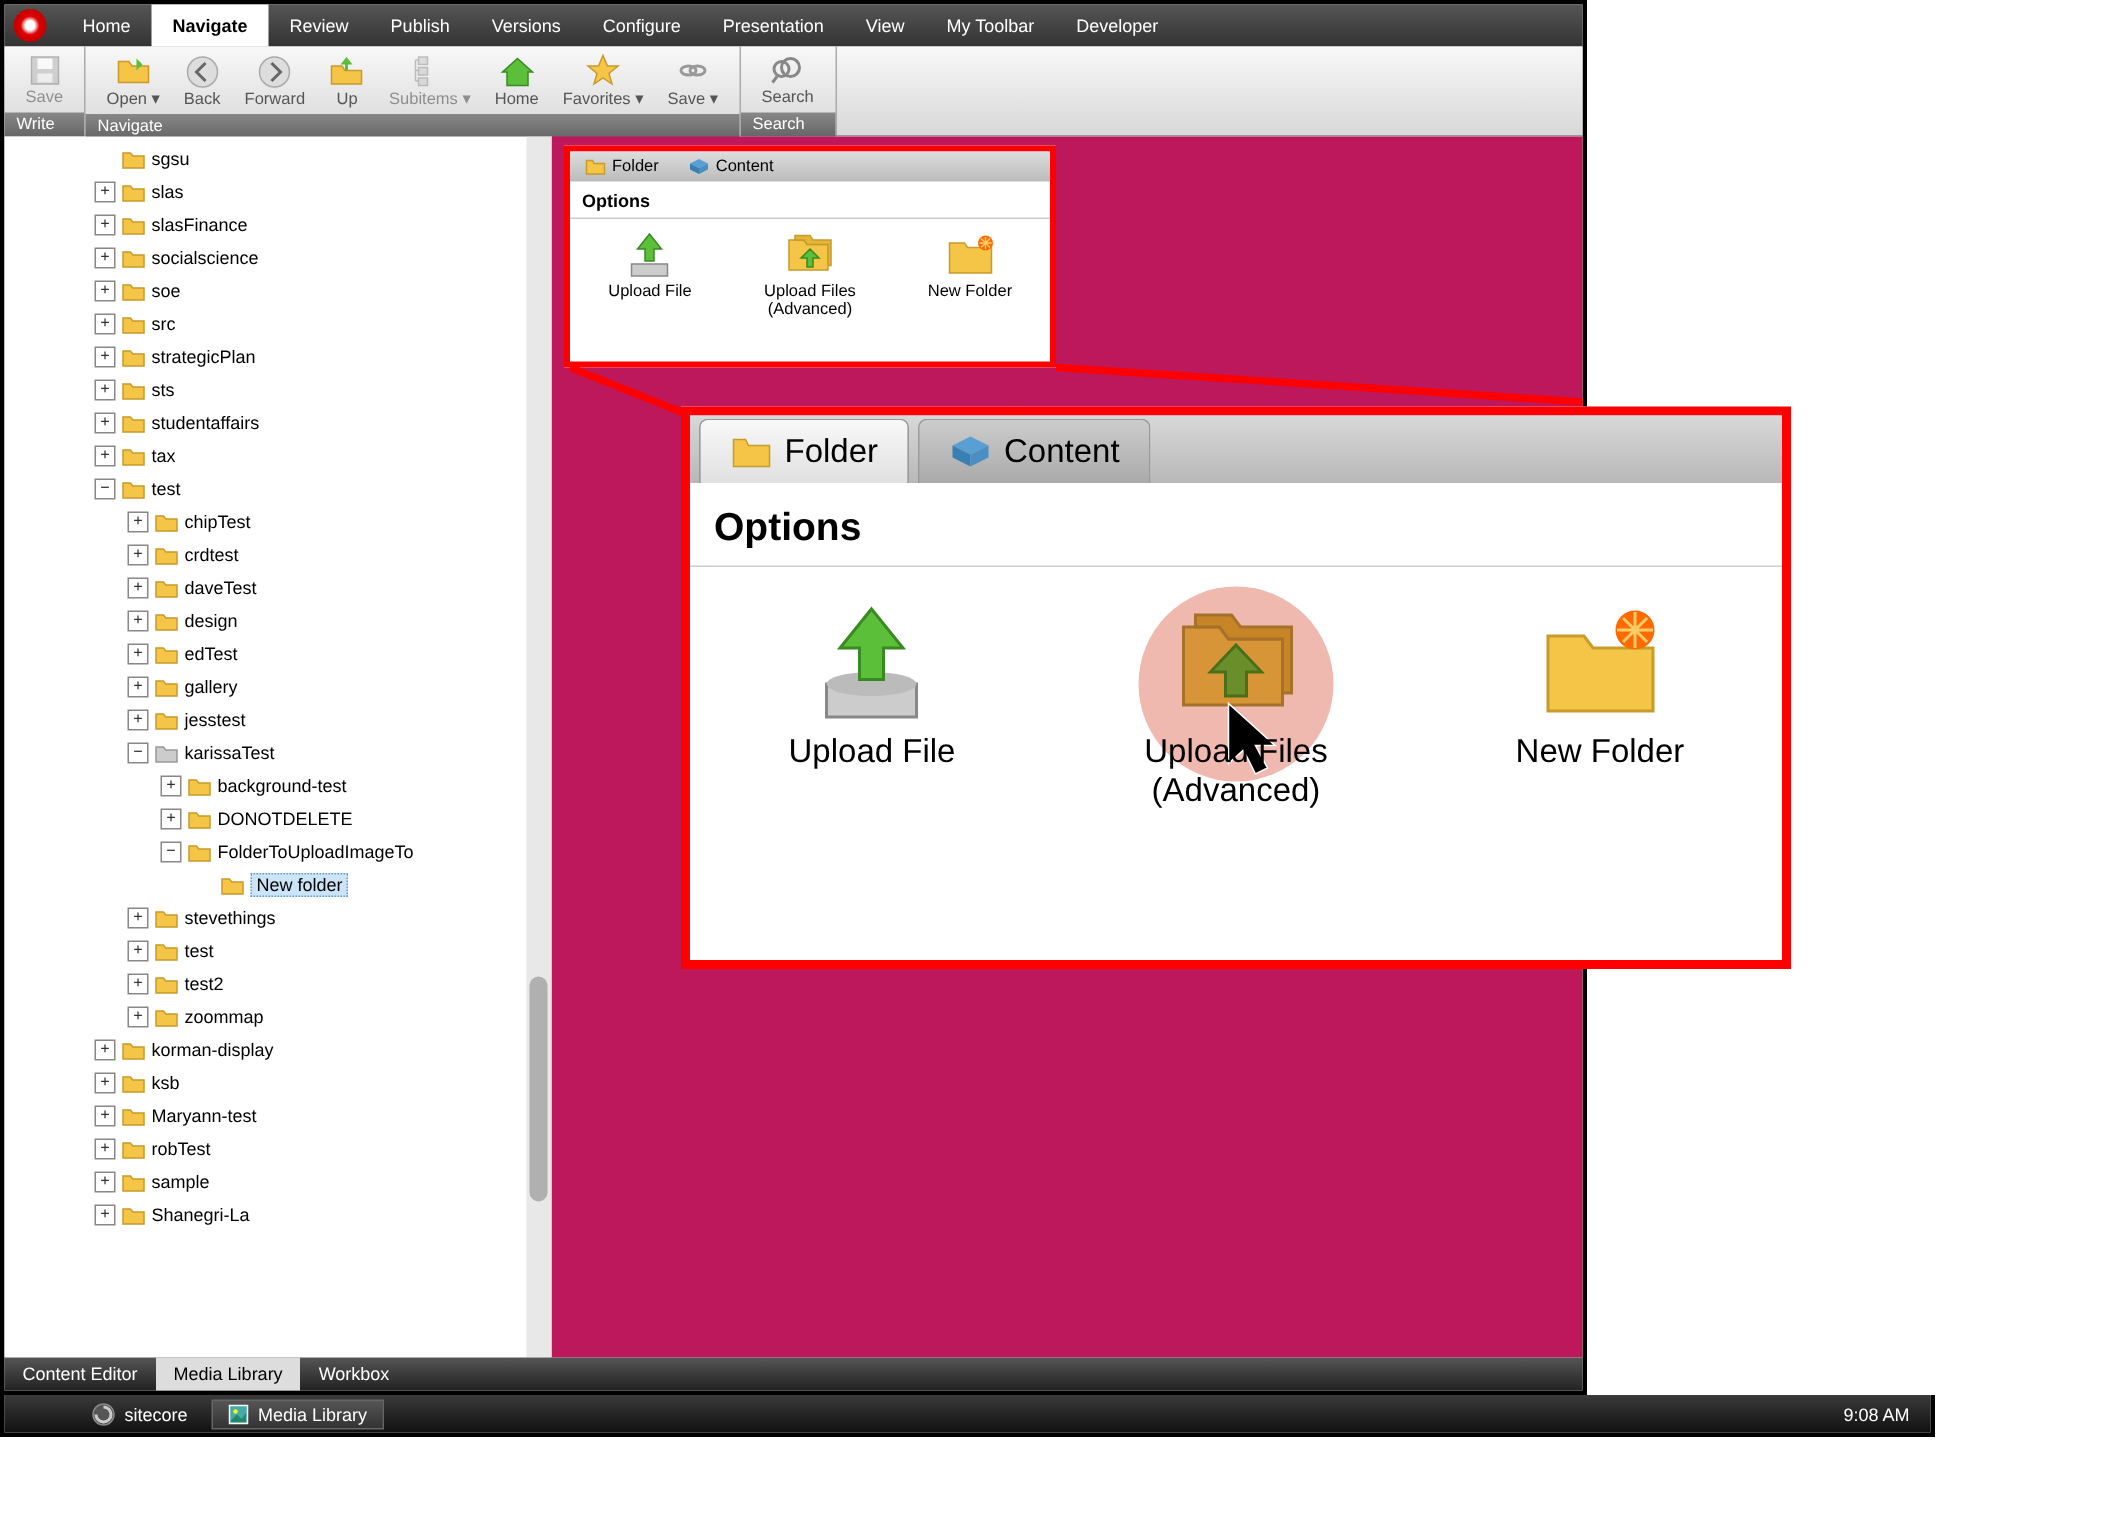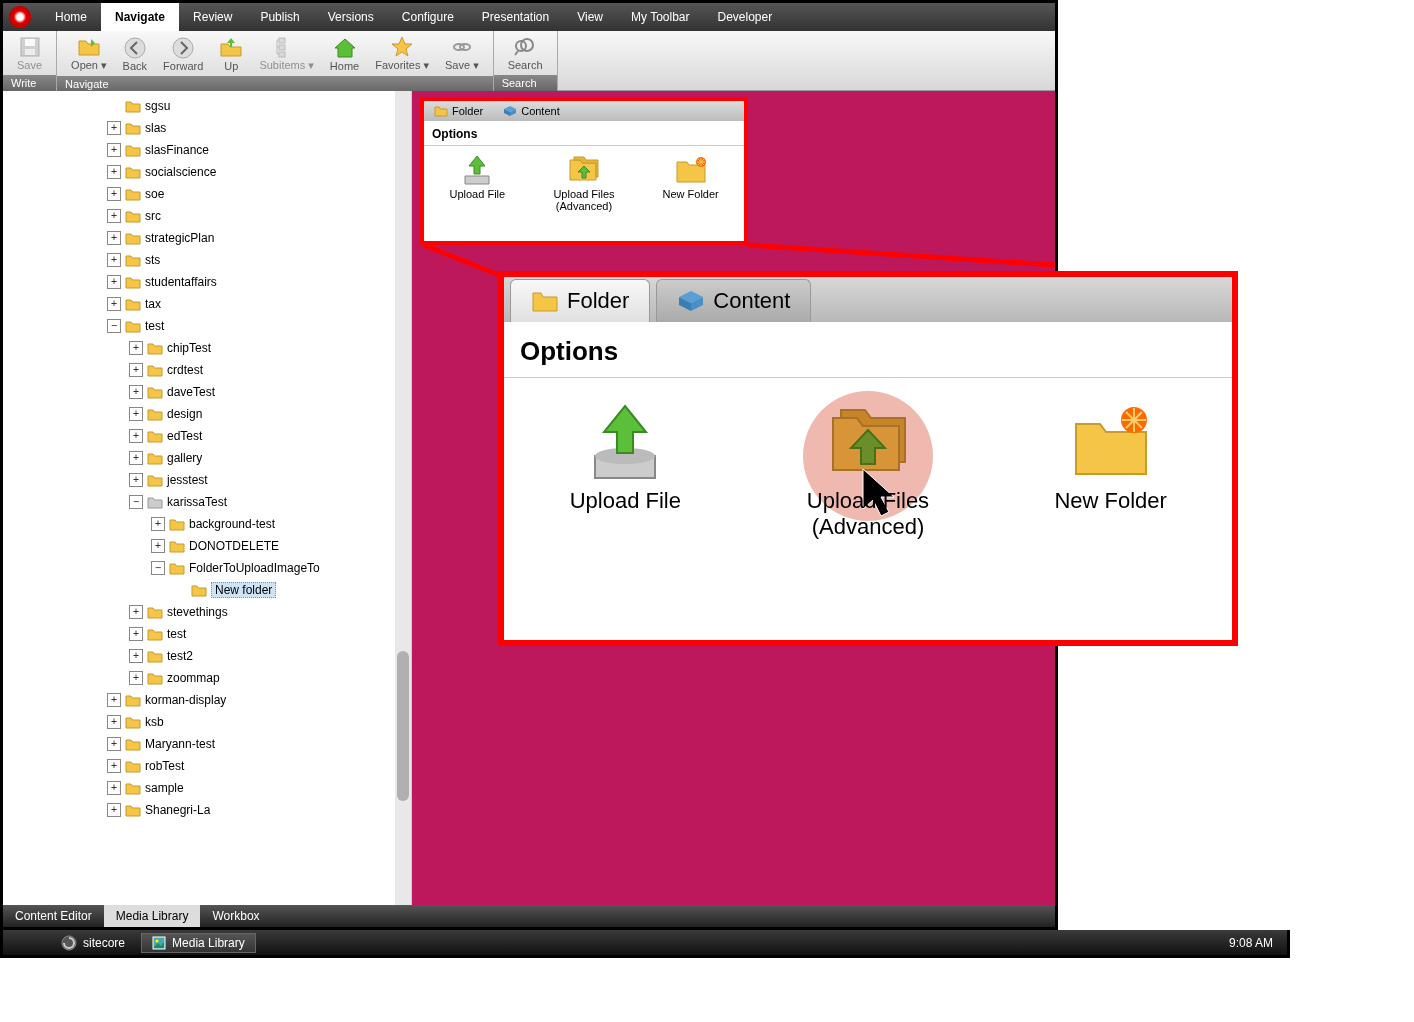--- a/index.html
+++ b/index.html
@@ -16,21 +16,21 @@
 
 .ribbon { background: linear-gradient(to bottom, #f8f8f8, #d8d8d8); height: 60px; display: flex; border-bottom: 1px solid #999; }
 .ribbon-group { display: flex; flex-direction: column; border-right: 1px solid #aaa; }
 .ribbon-buttons { display: flex; flex: 1; align-items: center; padding: 2px 6px; }
 .ribbon-btn { display: flex; flex-direction: column; align-items: center; justify-content: center; padding: 2px 8px; cursor: pointer; color: #555; font-size: 11px; }
 .ribbon-btn.disabled { opacity: 0.6; }
 .ribbon-icon { width: 24px; height: 24px; display: flex; align-items: center; justify-content: center; font-size: 18px; }
 .ribbon-label { background: linear-gradient(to bottom, #888, #666); color: #fff; font-size: 11px; padding: 2px 8px; }
 
 
-.main { display: flex; height: calc(100% - 28px - 60px - 22px); padding-left: 44px; }
+.main { display: flex; height: calc(100% - 28px - 60px - 22px); }
 .sidebar { width: 365px; background: #fff; border-right: 1px solid #ccc; overflow: hidden; position: relative; }
 .tree { padding: 4px 0 4px 60px; }
 .tree-item { display: flex; align-items: center; height: 22px; cursor: pointer; white-space: nowrap; }
 .tree-toggle { width: 14px; height: 14px; border: 1px solid #888; background: #fff; display: inline-flex; align-items: center; justify-content: center; font-size: 10px; line-height: 1; margin-right: 4px; color: #333; font-family: monospace; }
 .tree-toggle.blank { border: none; background: transparent; }
 .tree-folder-icon { width: 16px; height: 14px; margin-right: 4px; }
 .tree-label { color: #000; }
 .tree-label.selected { background: #cde4f7; border: 1px dotted #5a9fd4; padding: 0 3px; }
 .indent-1 { padding-left: 0px; }
 .indent-2 { padding-left: 22px; }

